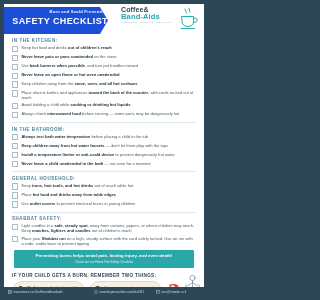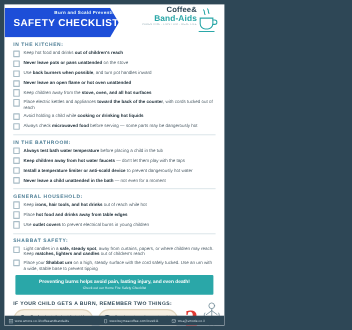--- a/index.html
+++ b/index.html
@@ -27,21 +27,20 @@
   .ribbon .kicker{
     color:#eafafa;font-size:4.1px;font-weight:bold;letter-spacing:.25px;
     line-height:6px;
   }
   .ribbon .ttl{
     color:#ffffff;font-size:9px;font-weight:bold;letter-spacing:.4px;
     line-height:11px;margin-top:1px;
   }
   .logo{
     position:absolute;right:5px;top:2px;width:78px;height:30px;
-    text-align:right;
   }
   .logo .l1{font-size:7px;font-weight:bold;color:#2e4756;line-height:7px;
     letter-spacing:.1px;padding-right:20px;}
   .logo .l2{font-size:7.6px;font-weight:bold;color:#2aa7a8;line-height:8px;
     letter-spacing:.1px;padding-right:20px;}
   .logo .l3{font-size:2.5px;color:#9fb4bd;letter-spacing:.2px;
     padding-right:20px;line-height:4px;}
   .cupwrap{position:absolute;right:1px;top:1px;}
 
   

